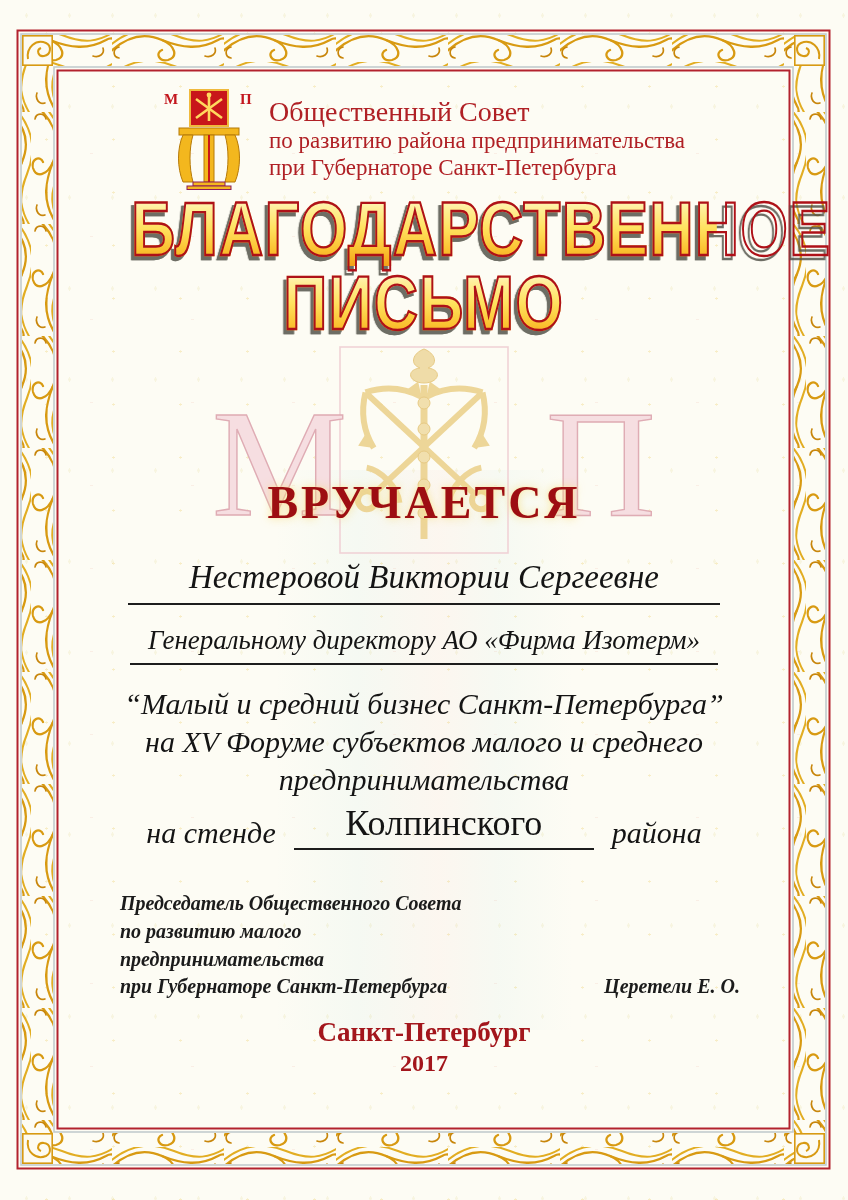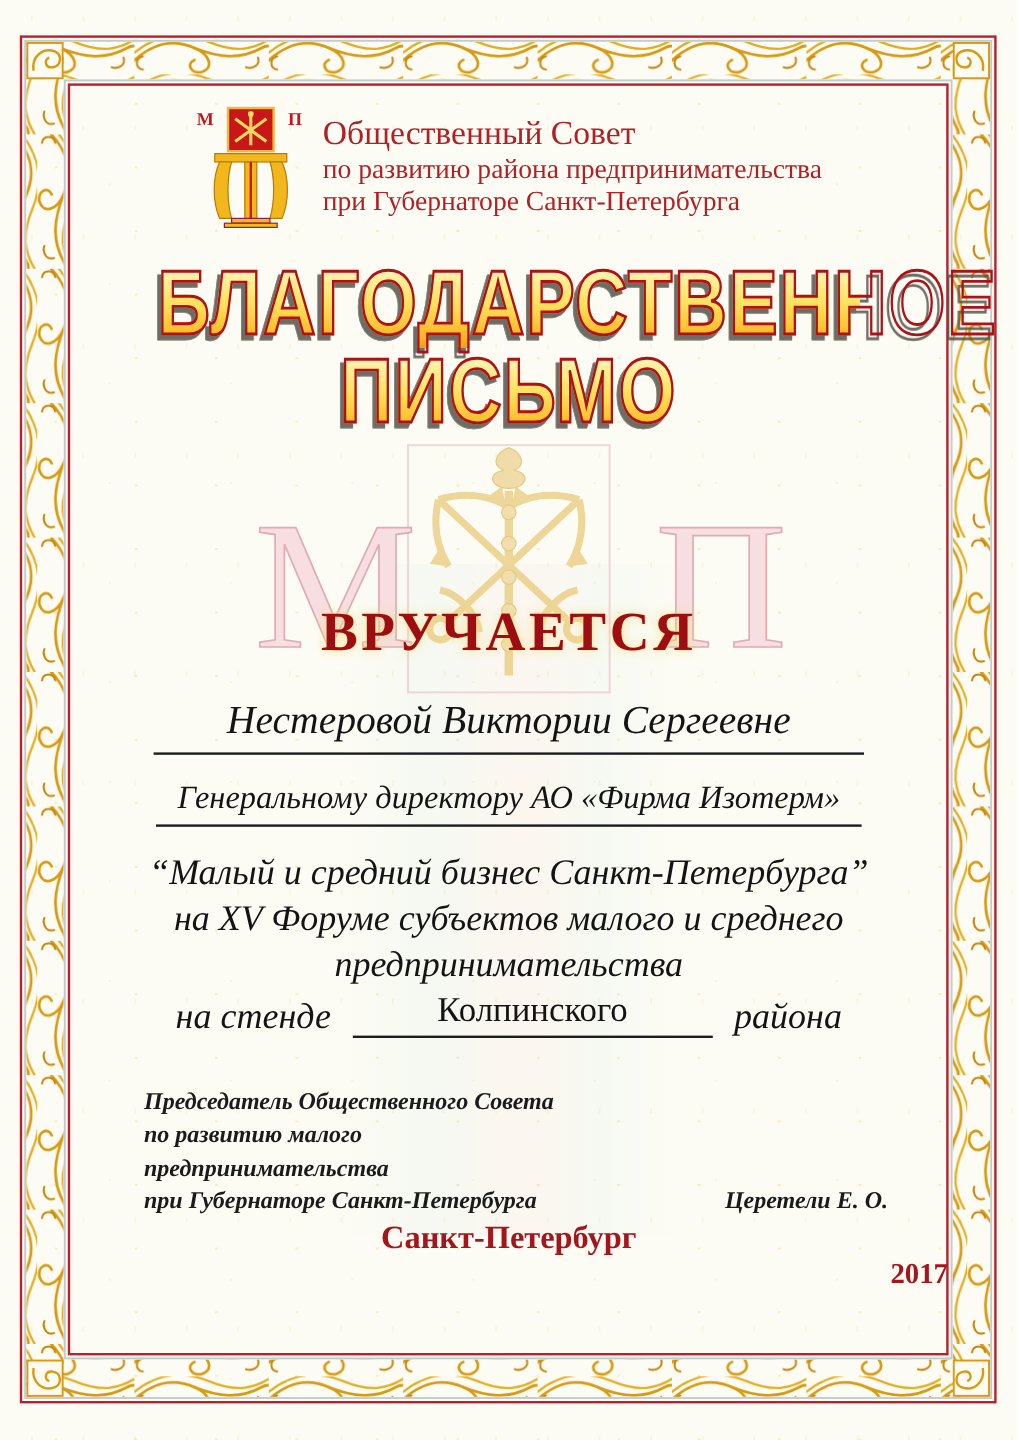--- a/index.html
+++ b/index.html
@@ -19,21 +19,21 @@
     position:absolute;left:50%;top:470px;transform:translateX(-50%);
     width:300px;height:560px;pointer-events:none;
     background:linear-gradient(90deg,transparent 0%,rgba(120,200,210,.06) 28%,rgba(235,150,160,.055) 55%,rgba(120,200,210,.05) 75%,transparent 100%);
   }
   .content{position:absolute;left:58px;top:70px;width:732px;height:1062px;text-align:center;}
   .header{display:flex;justify-content:center;align-items:flex-start;gap:14px;margin-top:18px;height:100px;}
   .logo{flex:0 0 auto;}
   .header-text{text-align:left;color:#b02025;padding-top:8px;}
   .org1{font-size:28px;line-height:1.12;}
   .org2{font-size:23px;line-height:1.18;}
-  .title{margin-top:28px;}
+  .title{margin-top:4px;}
   .title-line{
     font-family:"Liberation Sans",sans-serif;font-weight:700;
     font-size:76px;line-height:0.98;letter-spacing:2px;white-space:nowrap;
     transform:scaleX(0.80);transform-origin:50% 50%;
     background:linear-gradient(180deg,#fffbe2 0%,#ffeF9a 22%,#ffe15d 50%,#fbc231 78%,#f3a017 100%);
     -webkit-background-clip:text;background-clip:text;color:transparent;
     -webkit-text-stroke:2.4px #ae1118;
     filter:drop-shadow(-4px 4px 0 rgba(84,83,74,0.85));
   }
   .watermark{position:relative;height:185px;margin-top:2px;}
@@ -42,29 +42,29 @@
   .presented{
     position:relative;margin-top:-52px;
     font-weight:700;font-size:46px;letter-spacing:3px;color:#9d0e12;
     text-shadow:0 0 2px #fae9a6,0 0 10px rgba(247,220,120,.75);
   }
   .rule{border-bottom:2px solid #1d1d1d;margin-left:auto;margin-right:auto;color:#141414;}
   .name-line{margin-top:30px;width:592px;font-style:italic;font-size:33px;padding-bottom:7px;}
   .position-line{margin-top:20px;width:588px;font-style:italic;font-size:27px;padding-bottom:7px;}
   .body-text{margin-top:20px;font-style:italic;font-size:30px;line-height:1.26;color:#141414;}
   .stand-line{margin-top:4px;display:flex;justify-content:center;align-items:flex-end;gap:18px;font-style:italic;font-size:30px;color:#141414;}
-  .stand-value{font-style:normal;width:300px;border-bottom:2px solid #1d1d1d;padding-bottom:4px;font-size:29px;}
+  .stand-value{font-style:normal;width:300px;border-bottom:2px solid #1d1d1d;padding-bottom:4px;font-size:36px;}
   .signature{
     margin-top:40px;text-align:left;padding:0 50px 0 62px;
     font-style:italic;font-weight:700;font-size:20px;line-height:1.38;color:#1b1b1b;
   }
   .sig-row{display:flex;justify-content:space-between;align-items:baseline;}
-  .footer{font-weight:700;color:#a3161c;}
+  .footer{margin-top:16px;font-weight:700;color:#a3161c;}
   .city{font-size:27px;}
-  .year{font-size:24px;margin-top:2px;text-align:right;}
+  .year{font-size:24px;margin-top:2px;}
 </style>
 </head>
 <body>
 
 <div class="page">
 
   <svg class="frame" width="848" height="1200" viewBox="0 0 848 1200">
     <defs>
       <pattern id="pH" patternUnits="userSpaceOnUse" width="112" height="31">
         <g fill="none" stroke-linecap="round">

